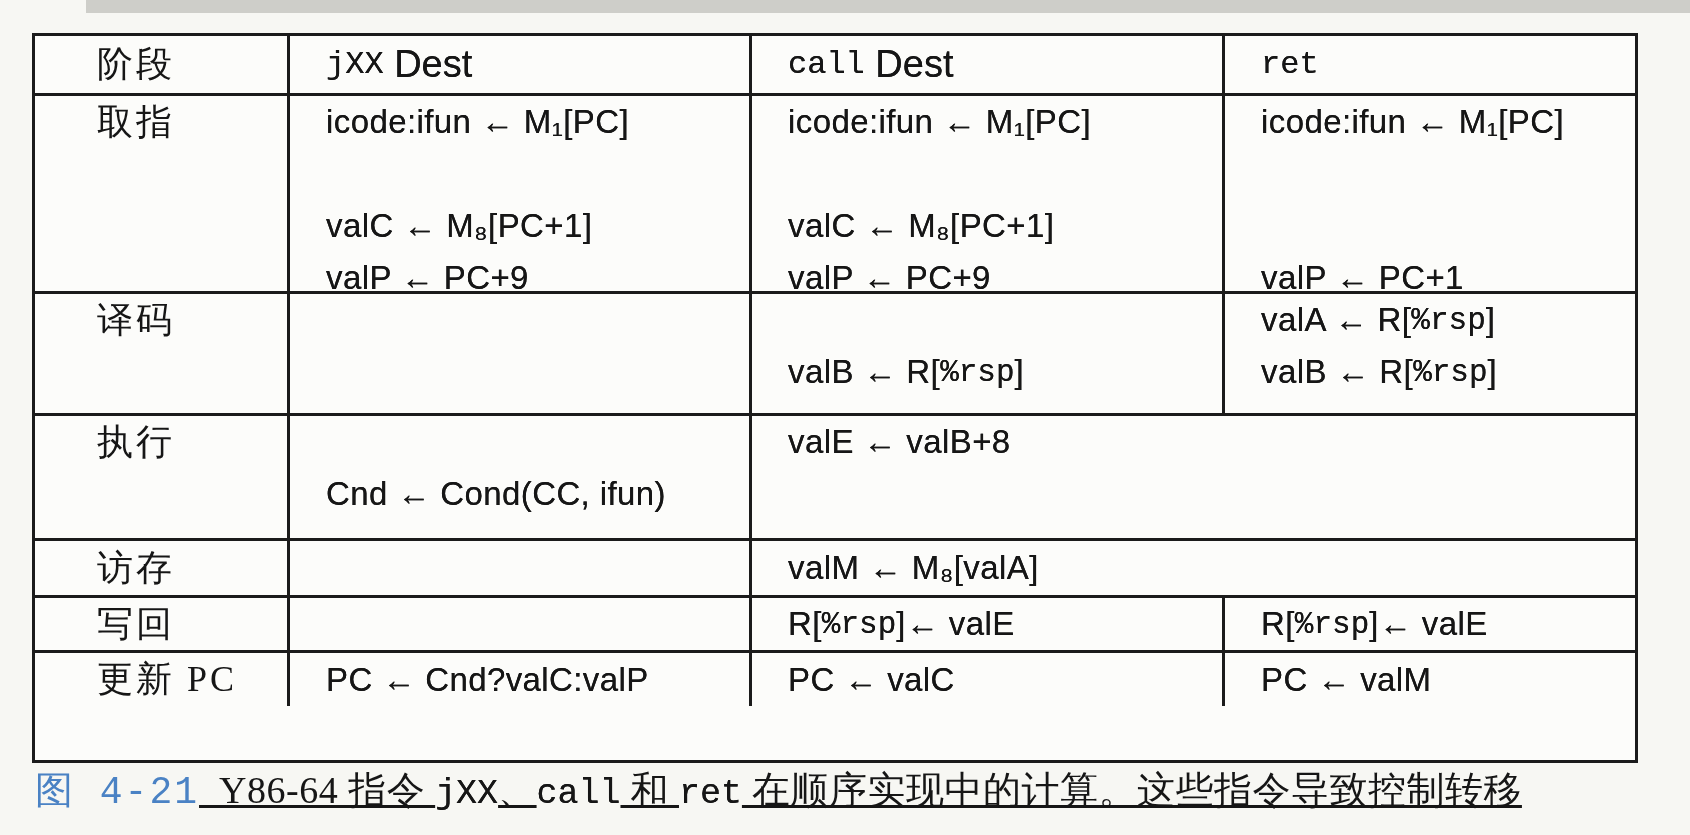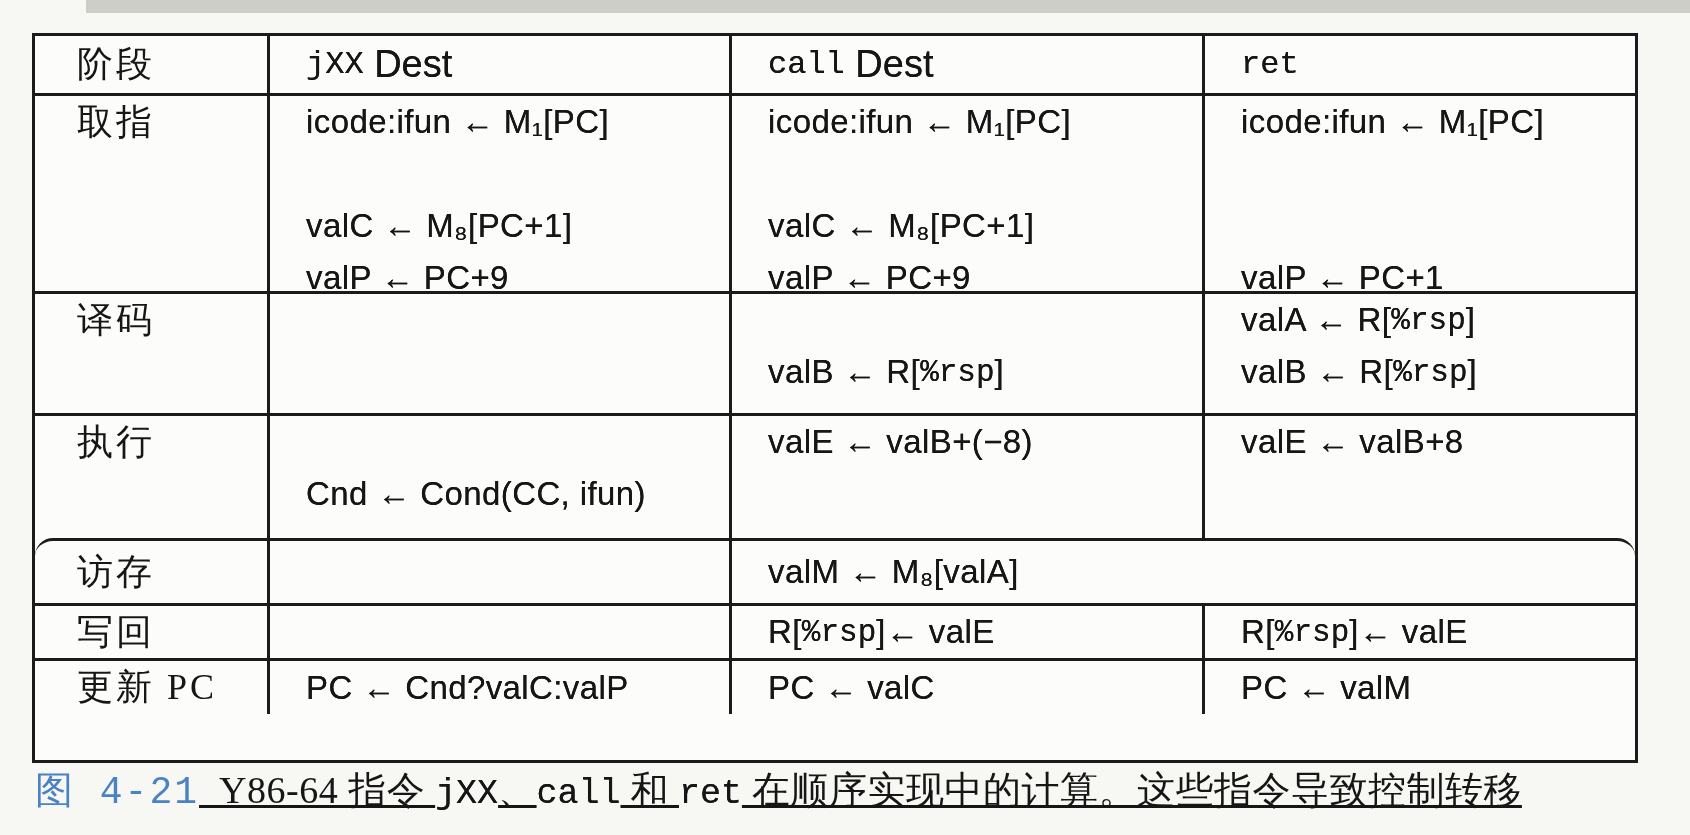--- a/index.html
+++ b/index.html
@@ -35,24 +35,24 @@
   .tr{
     display:grid;
     grid-template-columns:232px 462px 473px 1fr;
   }
   .tr + .tr{border-top:3px solid var(--line);}
   .cell + .cell{border-left:3px solid var(--line);}
   .r-header{height:57px;}
   .r-fetch{height:198px;}
   .r-decode{height:122px;}
   .r-execute{height:125px;}
-  .r-memory{height:65px;border-radius:18px;}
+  .r-memory{height:57px;}
   .r-writeback{height:55px;}
   .r-updatepc{height:56px;}
-  .cell{overflow:hidden;}
+  .cell{overflow:hidden;margin-left:20px;}
   .slot{
     height:52px;
     display:flex;align-items:center;
     white-space:pre;
   }
   .single .slot{height:100%;}
   .stage .slot, .slot.stage{padding-left:42px;}
   .slot.fx{padding-left:36px;}
   .stage-txt{
     font-family:var(--serif);
@@ -174,24 +174,20 @@
 
     <div class="tr r-execute">
       <div class="cell stage">
         <div class="slot stage"><span class="stage-txt">执行</span></div>
       </div>
       <div class="cell">
         <div class="slot fx"></div>
         <div class="slot fx">Cnd ← Cond(CC, ifun)</div>
       </div>
       <div class="cell">
-        <div class="slot fx">valE ← valB+(−8)</div>
-        <div class="slot fx"></div>
-      </div>
-      <div class="cell">
         <div class="slot fx">valE ← valB+8</div>
         <div class="slot fx"></div>
       </div>
     </div>
 
     <div class="tr r-memory single">
       <div class="cell stage">
         <div class="slot stage"><span class="stage-txt">访存</span></div>
       </div>
       <div class="cell">

